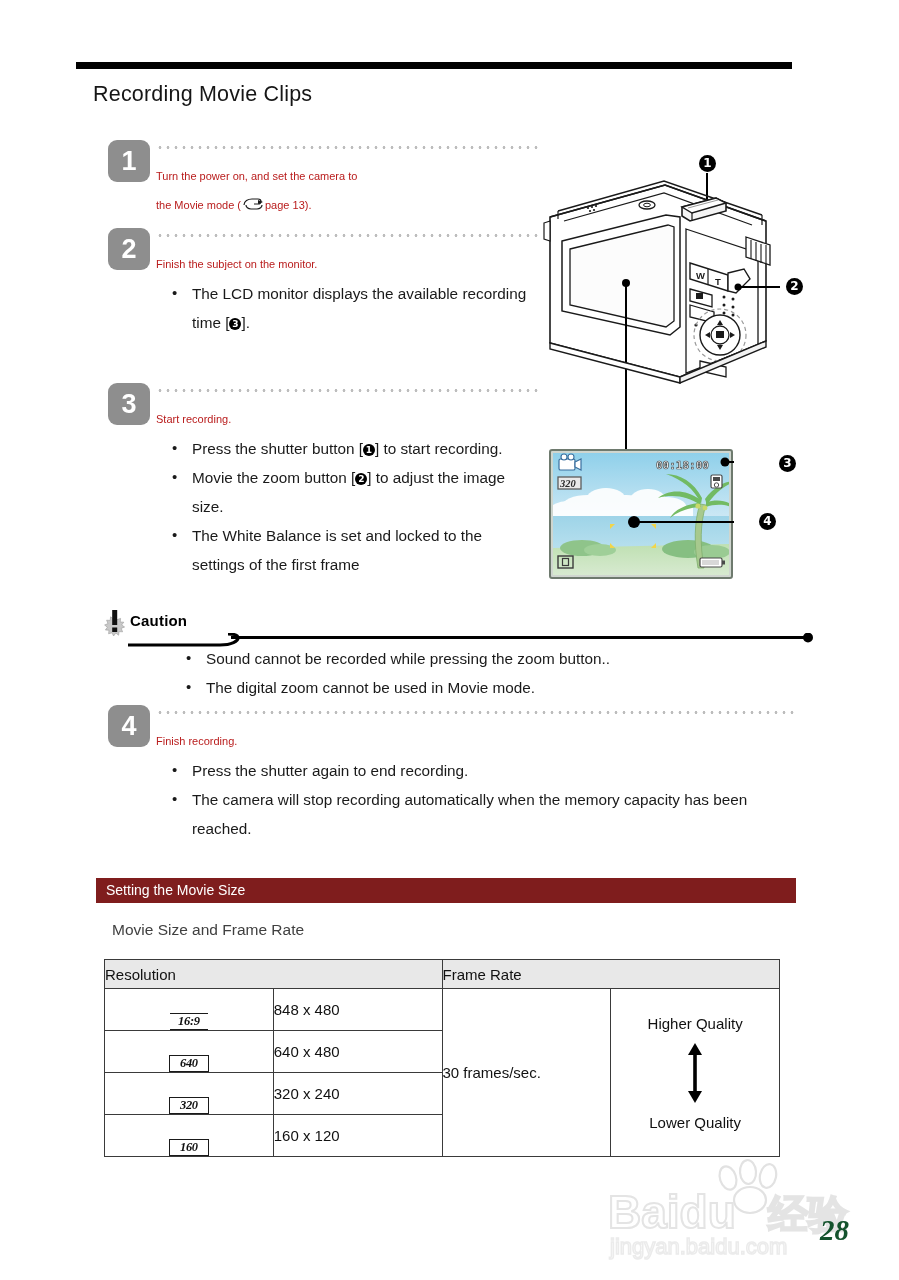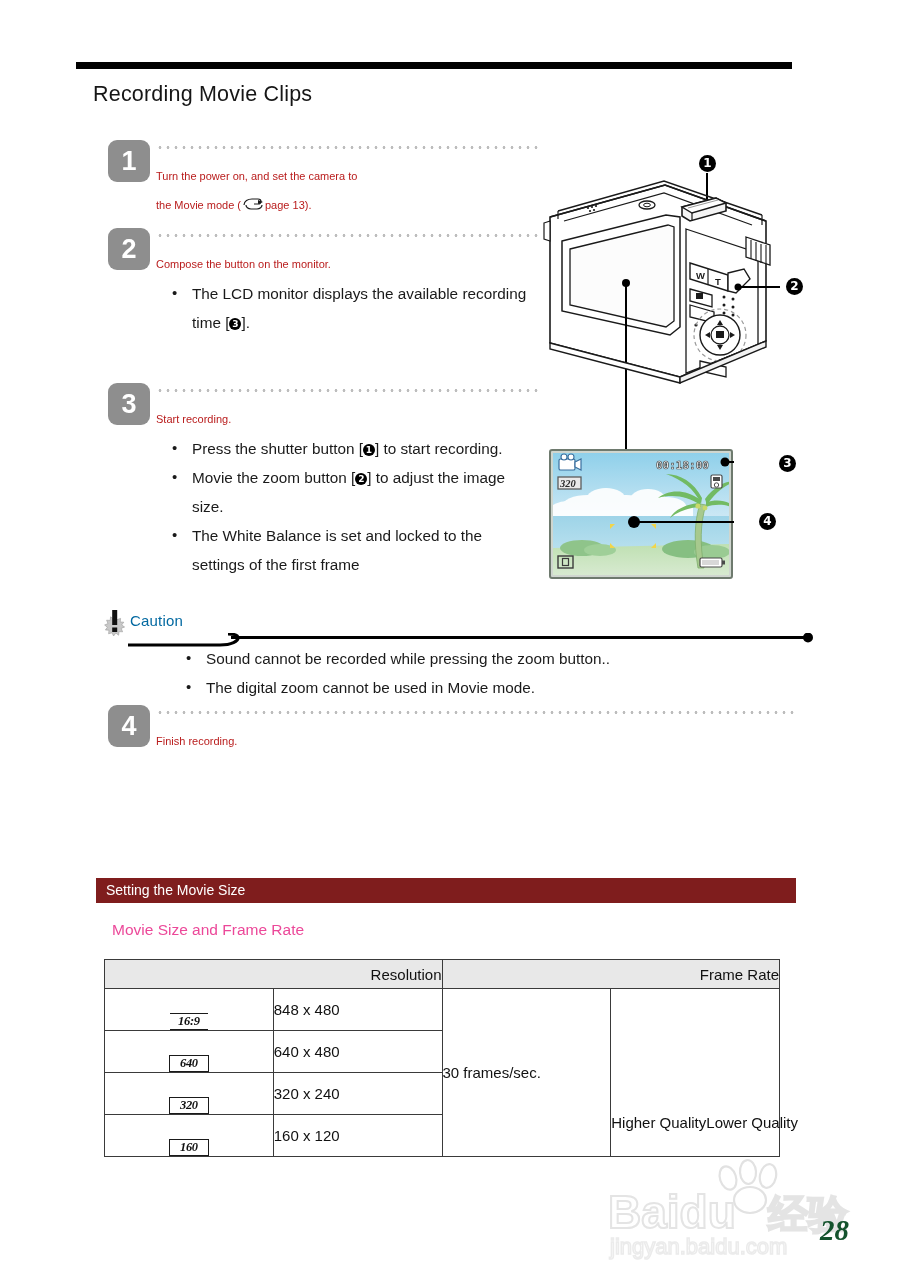--- a/index.html
+++ b/index.html
@@ -136,22 +136,22 @@
     left: 0;
     top: 2px;
     width: 30px;
     height: 34px;
   }
   .caution-label {
     position: absolute;
     left: 30px;
     top: 6px;
     font-size: 15px;
-    font-weight: normal;
-    color: #0369a1;
+    font-weight: bold;
+    color: #000000;
     letter-spacing: .2px;
   }
   .caution-rule {
     position: absolute;
     left: 28px;
     top: 27px;
     width: 680px;
     height: 6px;
   }
   .caution-bullets {
@@ -174,21 +174,21 @@
     display: block;
     padding: 4px 0 0 10px;
     color: #ffffff;
     font-size: 14px;
   }
   .subsection-title {
     position: absolute;
     left: 112px;
     top: 921px;
     font-size: 15.5px;
-    color: #ec4899;
+    color: #404040;
   }
 
   
   .res-table {
     position: absolute;
     left: 104px;
     top: 959px;
     width: 676px;
     border-collapse: collapse;
     table-layout: fixed;
@@ -197,21 +197,21 @@
     border: 1.6px solid #3a3a3a;
     font-size: 15px;
     font-weight: normal;
     color: #111111;
     padding: 0;
     height: 28px;
   }
   .res-table thead th {
     background: #e8e8e8;
     height: 28px;
-    text-align: right;
+    text-align: left;
     margin-top: 22px;
   }
   .cell-icon {
     width: 68px;
     text-align: center;
     vertical-align: middle;
   }
   .cell-res {
     width: 138px;
     padding-left: 14px;
@@ -238,22 +238,22 @@
     letter-spacing: -.3px;
     min-width: 30px;
     margin-top: 24px;
   }
   .resbox.ratio {
     border-left: none;
     border-right: none;
   }
   .quality-stack {
     display: flex;
-    flex-direction: row;
-    align-items: flex-end;
+    flex-direction: column;
+    align-items: center;
     justify-content: space-between;
     height: 120px;
     padding: 2px 0;
     box-sizing: border-box;
   }
   .quality-stack .qlabel {
     font-size: 15px;
     white-space: nowrap;
   }
 
@@ -329,21 +329,21 @@
               <path d="M16 3 L21 5 L16 7 Z" fill="#1a1a1a"></path>
             </svg></span><span>page 13).</span>
       </div>
     </div>
   </div>
 
   <div class="step" style="height:155px;">
     <div class="step-badge">2</div>
     <div class="dotline"></div>
     <div class="step-body">
-      <div class="step-lead">Compose the button on the monitor.</div>
+      <div class="step-lead">Finish the subject on the monitor.</div>
       <ul class="bullets">
         <li><span>The LCD monitor displays the available recording time [</span><span class="cnum">3</span><span>].</span></li>
       </ul>
     </div>
   </div>
 
   <div class="step" style="height:215px;">
     <div class="step-badge">3</div>
     <div class="dotline"></div>
     <div class="step-body">
@@ -383,20 +383,24 @@
     <li>The digital zoom cannot be used in Movie mode.</li>
   </ul>
 </div>
 
 <div class="steps" style="top:705px;width:690px;">
   <div class="step" style="height:140px;">
     <div class="step-badge">4</div>
     <div class="dotline"></div>
     <div class="step-body">
       <div class="step-lead">Finish recording.</div>
+      <ul class="bullets">
+        <li>Press the shutter again to end recording.</li>
+        <li>The camera will stop recording automatically when the memory capacity has been reached.</li>
+      </ul>
     </div>
   </div>
 </div>
 
 <div class="section-band">
   <span>Setting the Movie Size</span>
 </div>
 <div class="subsection-title">Movie Size and Frame Rate</div>
 
 <table class="res-table">

